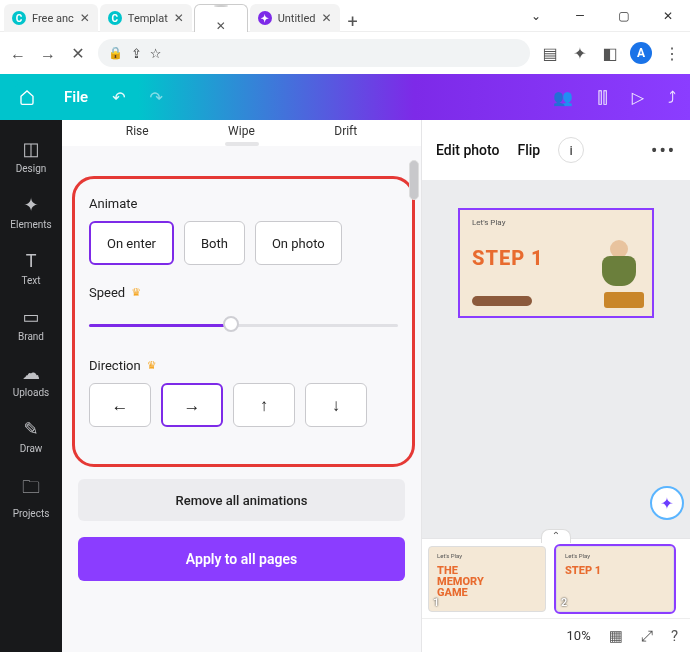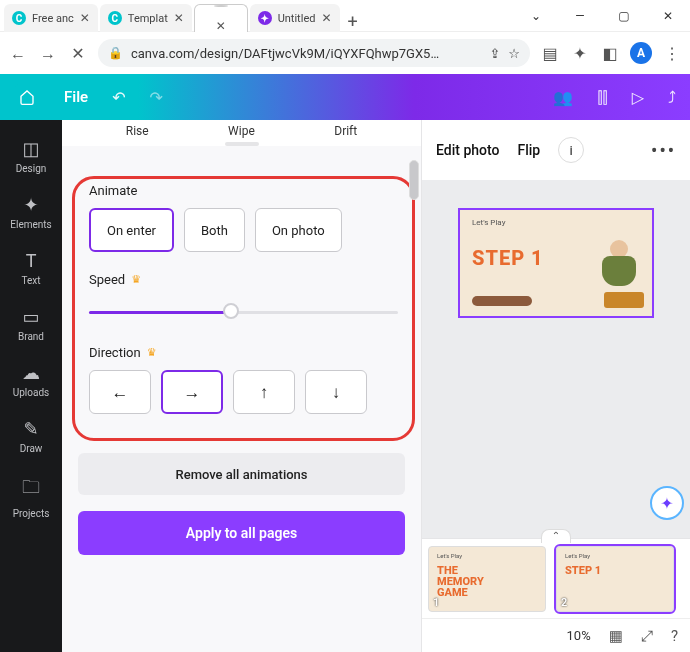--- a/index.html
+++ b/index.html
@@ -42,21 +42,21 @@
   .railitem .ricon { font-size:18px; }
 
   
   .panel { width:360px; background:#f8f8fa; border-right:1px solid #e5e5e7; position:relative; display:flex; flex-direction:column; }
   .panel h1 { font-size:15px; font-weight:600; color:#111; padding:14px 16px 8px; background:#fff; }
   .animtabs { display:flex; justify-content:space-around; font-size:12px; color:#333; padding:4px 24px 8px; background:#fff; position:relative; }
   .animtabs::after { content:""; position:absolute; bottom:0; left:50%; transform:translateX(-50%); width:34px; height:4px; background:#e5e5e7; border-radius:2px; }
   .scrollbar { position:absolute; right:2px; top:40px; width:10px; height:calc(100% - 40px); }
   .scrollbar .thumb { width:10px; height:40px; background:#c8c8cb; border-radius:5px; margin-top:0; }
 
-  .highlight-box { margin:30px 6px 12px 10px; border:3px solid #e53935; border-radius:22px; padding:4px 14px; }
+  .highlight-box { margin:30px 6px 12px 10px; border:3px solid #e53935; border-radius:22px; padding:17px 14px; }
   .secthead { font-size:13px; color:#222; margin-bottom:10px; display:flex; align-items:center; gap:6px; }
   .crown { color:#f5a623; font-size:11px; }
   .optrow { display:flex; gap:10px; margin-bottom:20px; }
   .optbtn { height:44px; padding:0 16px; border:1px solid #c9c9cd; border-radius:6px; background:#fff; font-size:13px; color:#222; display:flex; align-items:center; justify-content:center; }
   .optbtn.selected { border:2px solid #7d2ae8; }
   .slider { position:relative; height:20px; margin:14px 0 24px; }
   .track { position:absolute; left:0; right:0; top:50%; height:3px; background:#e0e0e4; border-radius:2px; }
   .track .fill { position:absolute; left:0; top:0; height:3px; background:#7d2ae8; border-radius:2px; }
   .slider .handle { position:absolute; top:50%; transform:translate(-50%,-50%); width:16px; height:16px; background:#fff; border:2px solid #cfcfd4; border-radius:50%; }
   .dirbtn { width:62px; height:44px; border:1px solid #c9c9cd; border-radius:6px; background:#fff; display:flex; align-items:center; justify-content:center; font-size:17px; color:#222; }
@@ -127,21 +127,20 @@
     <div class="wctrl">✕</div>
   </div>
 </div>
 
 <div class="addrrow">
   <span class="navicon">←</span>
   <span class="navicon">→</span>
   <span class="navicon">✕</span>
   <div class="urlbar">
     <span class="lock">🔒</span>
-    <span class="urltext">canva.com/design/DAFtjwcVk9M/iQYXFQhwp7GX5…</span>
     <span>⇪</span>
     <span>☆</span>
   </div>
   <span class="navicon">▤</span>
   <span class="navicon">✦</span>
   <span class="navicon">◧</span>
   <span class="avatar">A</span>
   <span class="navicon">⋮</span>
 </div>
 

